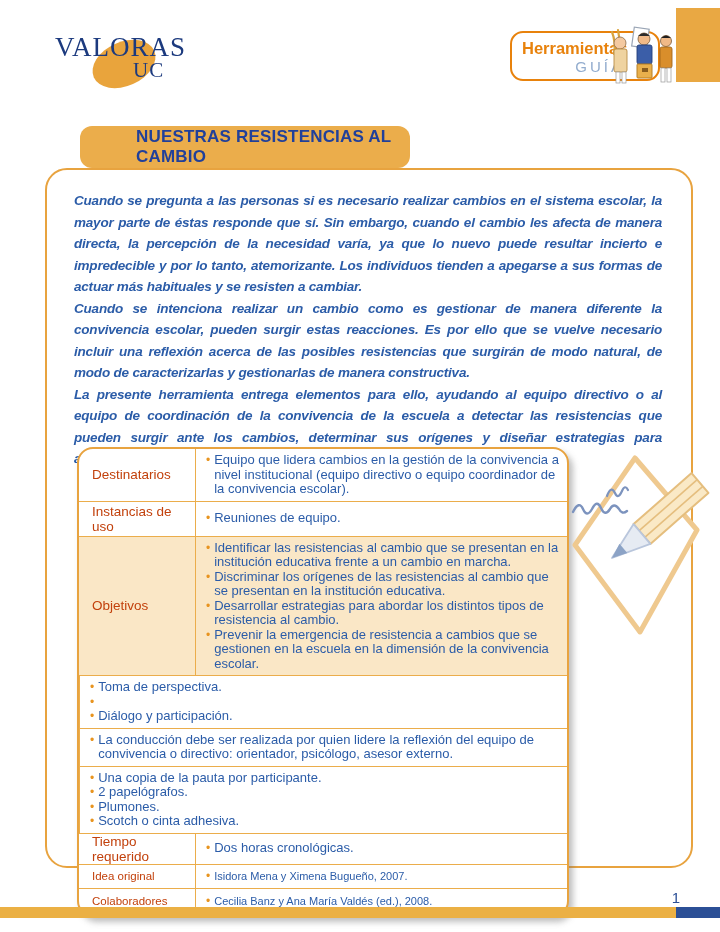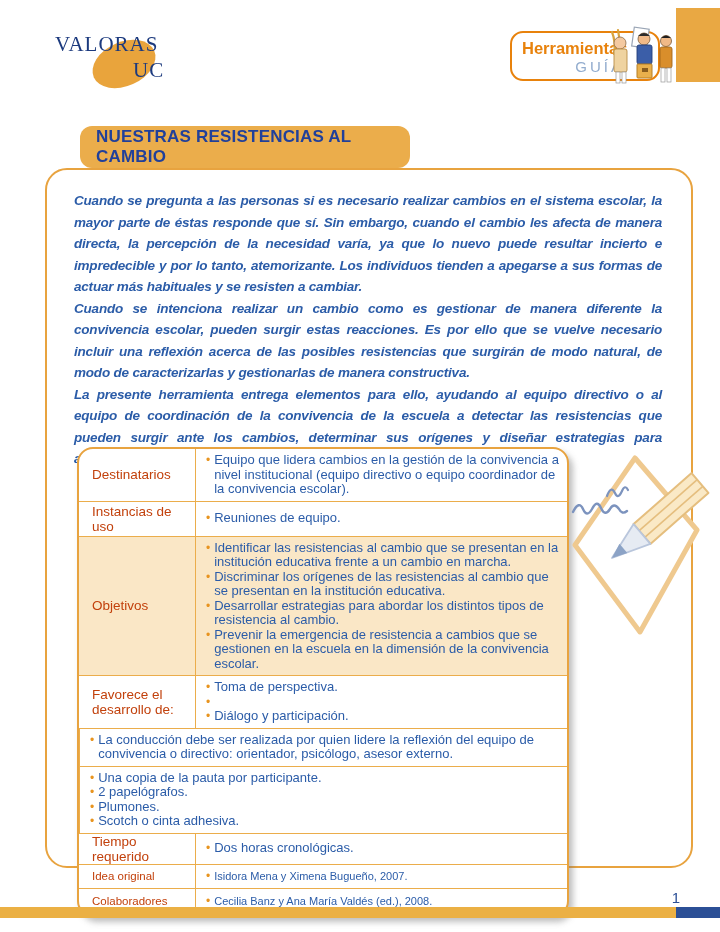--- a/index.html
+++ b/index.html
@@ -10,36 +10,36 @@
   }
   html,body{margin:0;padding:0;}
   body{width:720px;height:932px;position:relative;background:#ffffff;
        font-family:"Liberation Sans",sans-serif;overflow:hidden;}
 
   
   .logo{position:absolute;left:55px;top:26px;width:140px;height:64px;}
   .logo .ellipse{position:absolute;left:36px;top:16px;width:66px;height:44px;
     background:var(--logo-orange);border-radius:50%;transform:rotate(-24deg);}
   .logo .word{position:absolute;left:0;top:6px;font-family:"Liberation Serif",serif;
-    font-size:21px;letter-spacing:1px;color:var(--logo-navy);font-weight:500;}
+    font-size:27px;letter-spacing:1px;color:var(--logo-navy);font-weight:500;}
   .logo .sub{position:absolute;left:78px;top:32px;font-family:"Liberation Serif",serif;
     font-size:21px;letter-spacing:1px;color:var(--logo-navy);}
 
   .corner-strip{position:absolute;left:676px;top:8px;width:44px;height:74px;background:var(--accent-orange);}
   .badge{position:absolute;left:510px;top:31px;width:150px;height:50px;background:#fff;
     border:2.5px solid var(--badge-text-orange);border-radius:13px;box-sizing:border-box;}
   .badge .t1{position:absolute;left:10px;top:6px;font-size:16.5px;font-weight:bold;color:var(--badge-text-orange);}
   .badge .t2{position:absolute;left:0;top:25px;width:112px;text-align:right;font-size:15px;
     letter-spacing:3px;color:var(--guia-blue);}
   .badge-people{position:absolute;left:606px;top:26px;width:74px;height:60px;}
 
   
   .banner{position:absolute;left:80px;top:126px;width:330px;height:42px;background:var(--banner-orange);
     border-radius:12px;z-index:2;display:flex;align-items:center;padding-left:16px;box-sizing:border-box;}
-  .banner span{font-size:17px;font-weight:bold;color:var(--navy);letter-spacing:0.2px;}
+  .banner span{font-size:17px;font-weight:bold;color:var(--navy);letter-spacing:0.2px;margin-left:40px;}
   .content-box{position:absolute;left:45px;top:168px;width:648px;height:700px;
     border:2px solid var(--border-orange);border-radius:22px;box-sizing:border-box;background:#fff;}
 
   .intro{position:absolute;left:27px;top:20px;width:588px;color:var(--text-blue);
     font-size:13.5px;font-style:italic;font-weight:bold;line-height:21.5px;letter-spacing:-0.2px;}
   .intro p{margin:0;text-align:justify;}
 
   
   .info-table{position:absolute;left:30px;top:277px;width:492px;background:#fff;
     border:2px solid var(--border-orange);border-radius:16px;overflow:hidden;box-sizing:border-box;
@@ -155,21 +155,20 @@
             <span class="bullet">•</span>
             <span>Desarrollar estrategias para abordar los distintos tipos de resistencia al cambio.</span>
           </div>
           <div class="t-item">
             <span class="bullet">•</span>
             <span>Prevenir la emergencia de resistencia a cambios que se gestionen en la escuela en la dimensión de la convivencia escolar.</span>
           </div>
         </div>
       </div>
       <div class="t-row">
-        <div class="t-label">Favorece el desarrollo de:</div>
         <div class="t-value">
           <div class="t-item">
             <span class="bullet">•</span>
             <span>Toma de perspectiva.</span>
           </div>
           <div class="t-item">
             <span class="bullet">•</span>
           </div>
           <div class="t-item">
             <span class="bullet">•</span>

